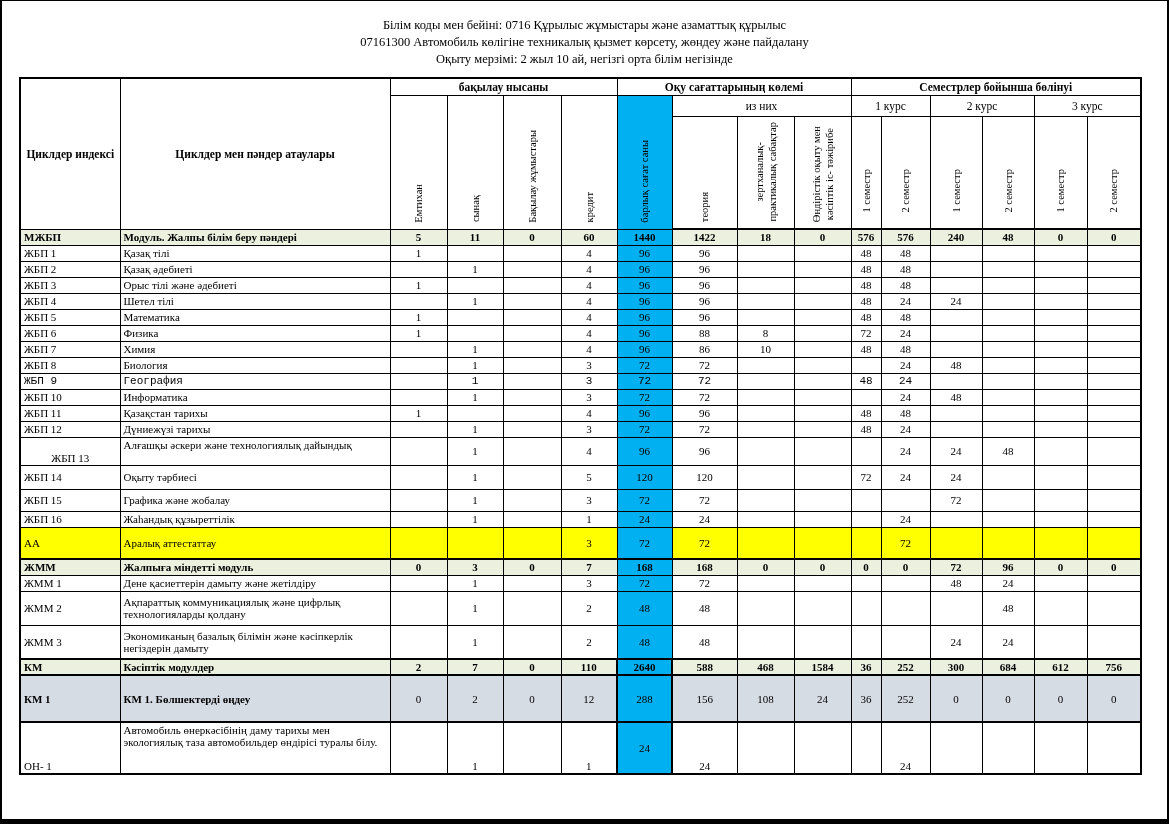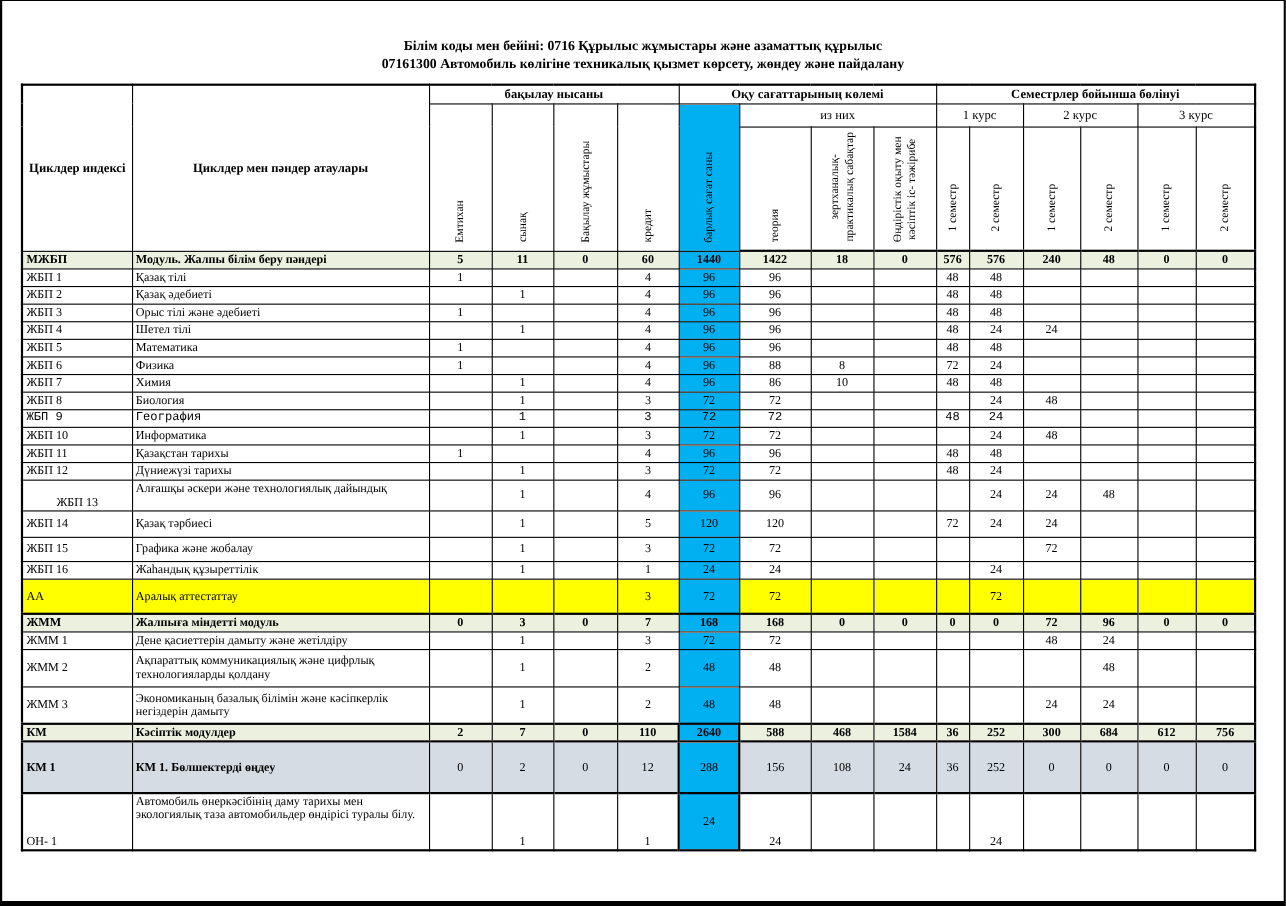--- a/index.html
+++ b/index.html
@@ -2,21 +2,21 @@
 <html><head>
 <meta charset="utf-8">
 <style>
   html,body { margin:0; padding:0; background:#fff; }
   body { font-family:"Liberation Serif","DejaVu Serif",serif; color:#000; }
   .page {
     position:relative; width:1169px; height:824px; box-sizing:border-box;
     border-top:1px solid #000; border-left:2px solid #000; border-right:2px solid #000;
     border-bottom:5px solid #000; overflow:hidden; background:#fff;
   }
-  .doc-header { margin-top:32px; text-align:center; font-weight:bold; font-size:12.5px; line-height:17px; }
+  .doc-header { margin-top:16px; text-align:center; font-weight:normal; font-size:12.5px; line-height:17px; }
   .doc-header div { white-space:nowrap; }
 
   table.curr {
     border-collapse:collapse; table-layout:fixed; margin:9px 0 0 17px;
     font-size:11px; line-height:12px;
   }
   table.curr, table.curr td, table.curr th { border:1px solid #000; }
   table.curr { border-width:2px; }
   th, td { padding:1px 3px; box-sizing:border-box; overflow:hidden; }
   th { font-weight:bold; text-align:center; vertical-align:middle; font-size:11.5px; }
@@ -56,20 +56,21 @@
   tr.r-on td.c-total { vertical-align:middle; }
 </style>
 </head>
 <body>
 
 <div class="page">
 
   <div class="doc-header">
     <div>Білім коды мен бейіні: 0716 Құрылыс жұмыстары және азаматтық құрылыс</div>
     <div>07161300 Автомобиль көлігіне техникалық қызмет көрсету, жөндеу және пайдалану</div>
+    <div>Оқыту мерзімі: 2 жыл 10 ай,  негізгі орта білім негізінде</div>
   </div>
 
   <table class="curr">
     <colgroup>
       <col style="width:100px">
         <col style="width:270px">
       <col style="width:57px">
         <col style="width:56px">
         <col style="width:58px">
         <col style="width:56px">
@@ -365,21 +366,21 @@
           <td class="c-val"></td>
           <td class="c-val"></td>
           <td class="c-val">24</td>
           <td class="c-val">24</td>
           <td class="c-val">48</td>
           <td class="c-val"></td>
           <td class="c-val"></td>
         </tr>
         <tr class="r-plain" style="height: 24px;">
           <td class="c-index">ЖБП 14</td>
-          <td class="c-name">Қазақ тәрбиесі</td>
+          <td class="c-name">Оқыту тәрбиесі</td>
           <td class="c-val"></td>
           <td class="c-val">1</td>
           <td class="c-val"></td>
           <td class="c-val">5</td>
           <td class="c-val c-total">120</td>
           <td class="c-val">120</td>
           <td class="c-val"></td>
           <td class="c-val"></td>
           <td class="c-val">72</td>
           <td class="c-val">24</td>

